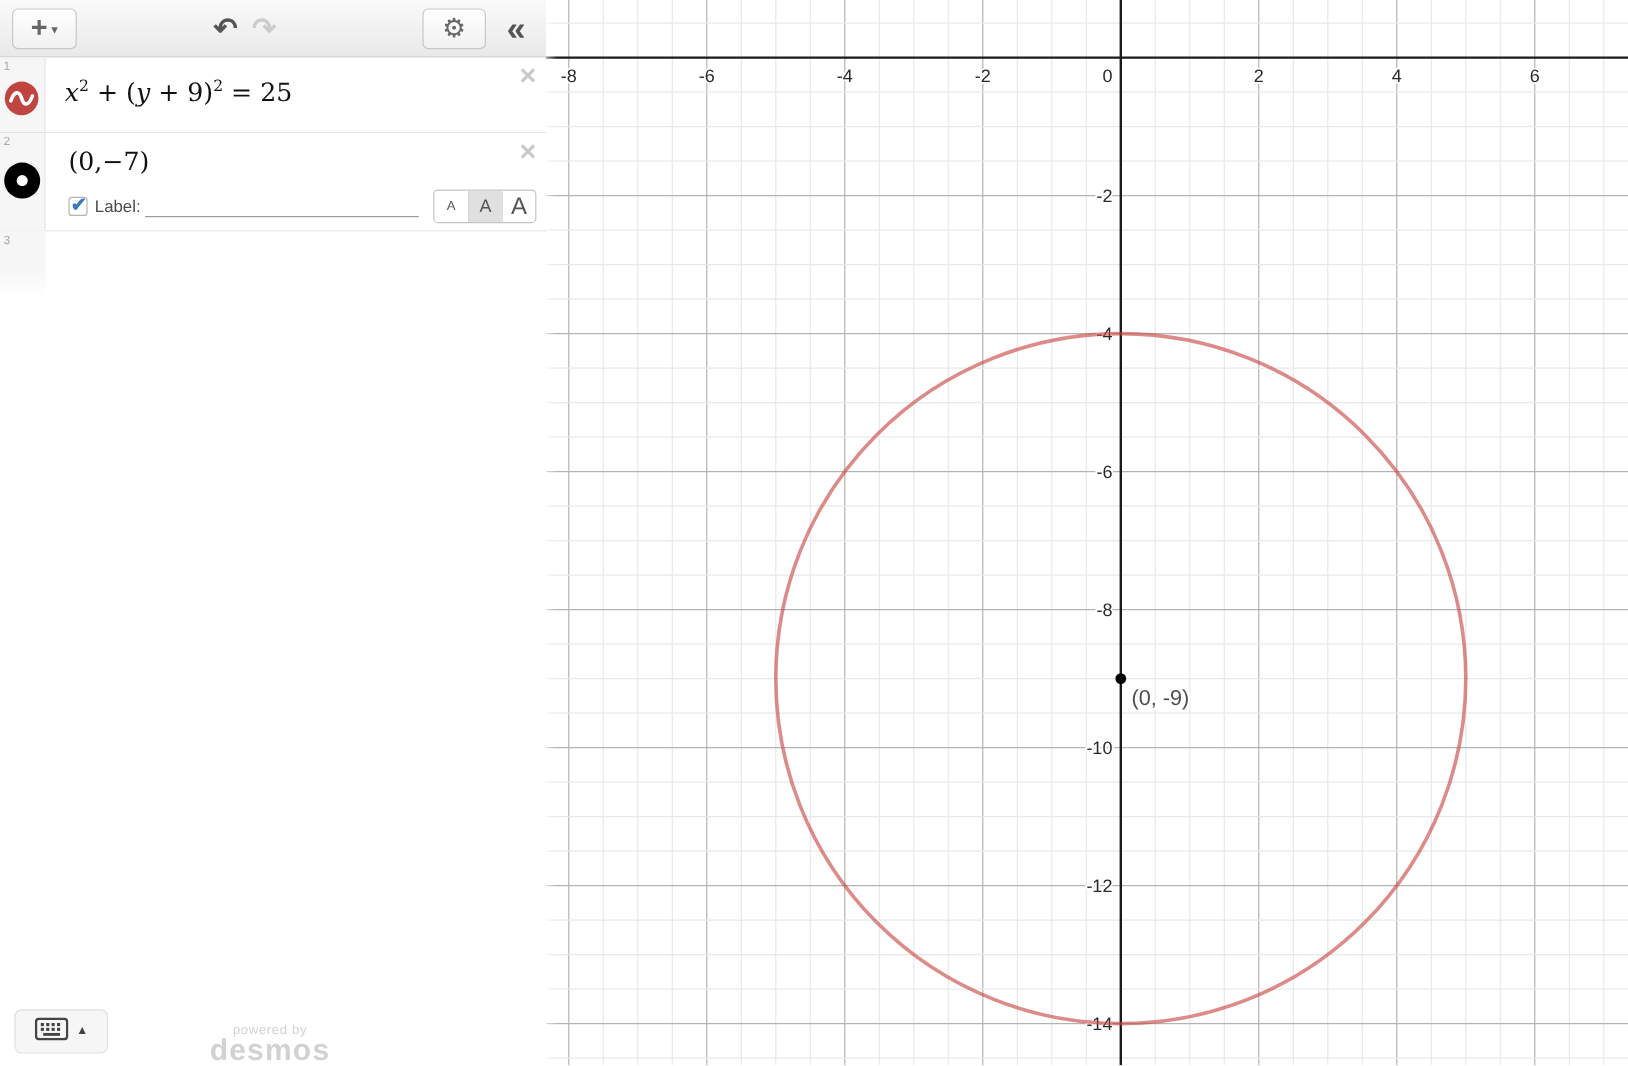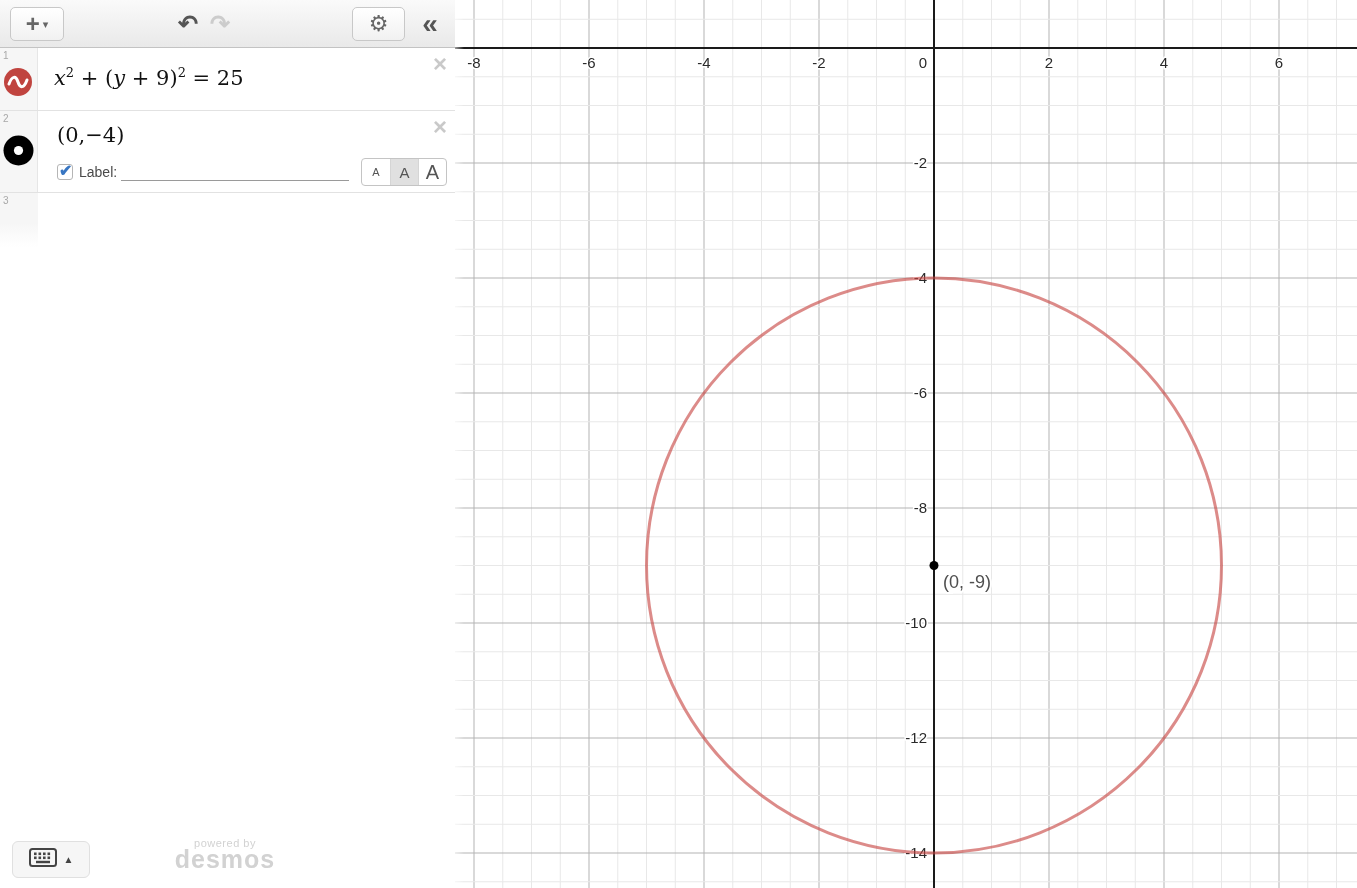--- a/index.html
+++ b/index.html
@@ -65,21 +65,21 @@
   .size-btn.s2 { font-size:20px; }
   .size-btn.selected { background:#e0e0e0; }
   #row3 { height:54px; border-bottom:none; }
   #row3 .gutter { background:linear-gradient(#f6f6f6 55%, rgba(246,246,246,0)); border-right:none; }
 
   
   #kbd-btn { position:absolute; left:12px; bottom:10px; width:78px; height:37px;
              background:#f6f6f6; border:1px solid #e0e0e0; border-radius:6px;
              display:flex; align-items:center; justify-content:center; gap:7px; cursor:pointer; z-index:3; }
   #kbd-btn .tri { font-size:10px; color:#444; }
-  #watermark { position:absolute; left:155px; bottom:18px; width:140px; text-align:center;
+  #watermark { position:absolute; left:155px; bottom:2px; width:140px; text-align:center;
                color:#d2d2d2; z-index:3;margin-top:20px; }
   #watermark .pb { font-size:11px; letter-spacing:0.5px; }
   #watermark .dm { font-size:25px; font-weight:700; letter-spacing:1px; line-height:0.85; }
 
   
   #graph { position:absolute; left:448px; top:0; width:909px; height:888px; background:#fff; cursor:default; }
   #graph::after { content:''; position:absolute; left:0; top:0; width:16px; height:100%;
                   background:linear-gradient(90deg,#ffffff,rgba(255,255,255,0)); pointer-events:none; }
   .gmin { stroke:#e8e8e8; stroke-width:1; }
   .gmaj { stroke:#b3b3b3; stroke-width:1; }
@@ -135,21 +135,21 @@
       <div class="row" id="row2">
         <div class="gutter"></div>
         <span class="row-index">2</span>
         <span class="row-icon">
           <svg width="31" height="31" viewBox="0 0 31 31">
             <circle cx="15.5" cy="15.5" r="15" fill="#000"></circle>
             <circle cx="15.5" cy="15.5" r="4.6" fill="#fff"></circle>
           </svg>
         </span>
         <div class="content">
-          <span class="math pt">(0,−4)</span>
+          <span class="math pt">(0,−7)</span>
           <span class="closex">×</span>
           <div class="label-row">
             <span class="checkbox">
               <span class="tick" id="check-glyph">✔</span>
             </span>
             <span class="label-text">Label:</span>
             <input class="label-input" value="" style="">
             <span class="size-group">
               <span class="size-btn s0">A</span>
               <span class="size-btn s1 selected">A</span>

